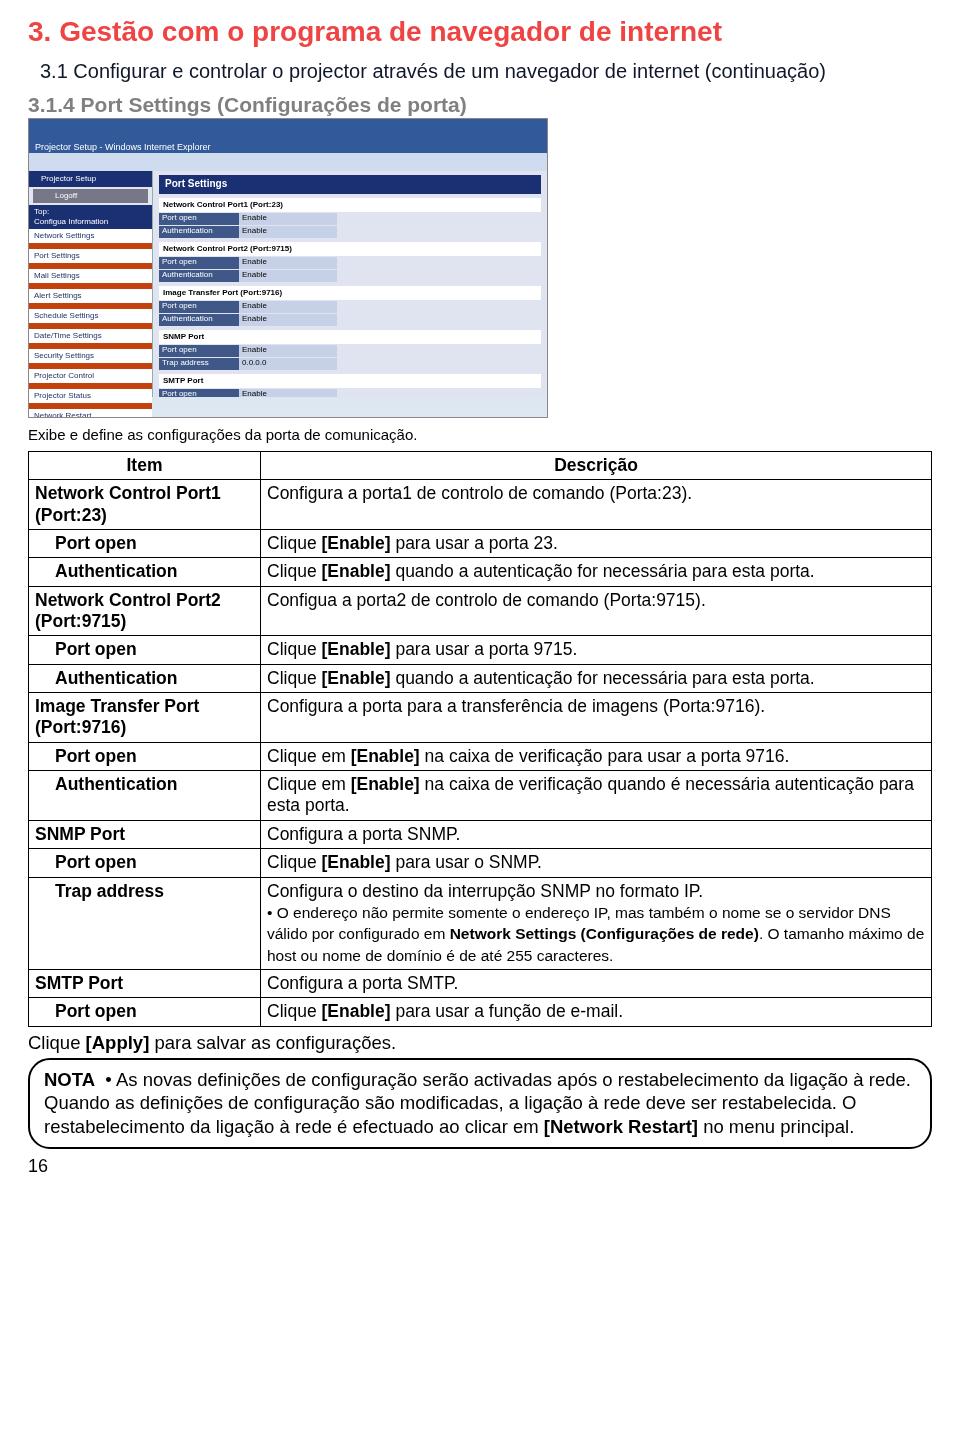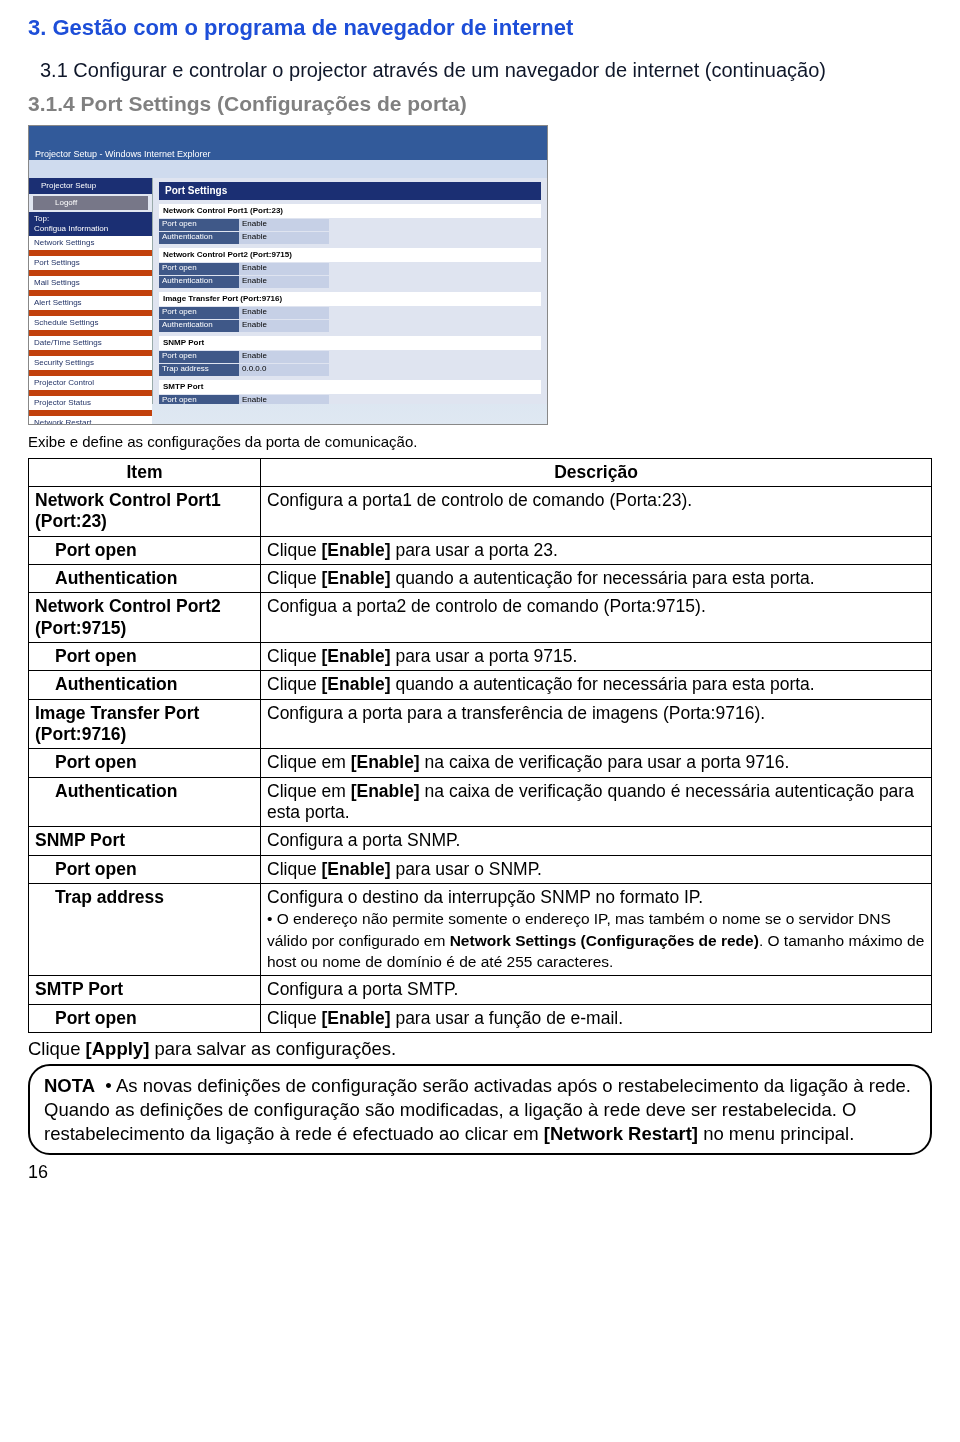--- a/index.html
+++ b/index.html
@@ -7,36 +7,35 @@
     width: 960px;
     height: 1442px;
     font-family: Arial, Helvetica, sans-serif;
     background: #fff;
     color: #000;
     font-size: 17px;
     line-height: 1.25;
     padding: 14px 28px 0 28px;
   }
   .chapter-title {
-    color: #1d4ed8;
-    font-weight: bold;
-    font-size: 22px;
-    margin-bottom: 16px;
+    color: #ef4444;
+    font-weight: bold;
+    font-size: 28px;
+    margin-bottom: 10px;
   }
   .section-sub {
     color: #0f172a;
     font-size: 20px;
     margin-bottom: 8px;
     margin-left: 12px;
   }
   .section-heading {
     color: #808080;
     font-weight: bold;
     font-size: 21px;
-    margin-bottom: 8px;
   }
   .screenshot {
     width: 520px;
     height: 300px;
     background: linear-gradient(#bcd1e7, #dfe8f2);
     border: 1px solid #888;
     position: relative;
     margin-bottom: 8px;
     font-size: 8px;
     color: #000;
@@ -63,21 +62,21 @@
   }
   .side-img { height:42px; background:#c5cbe0; }
   .side-logoff { background:#778; color:#fff; padding:2px 22px; margin:2px 4px; }
   .side-block { background:#1b2f73; color:#fff; padding:2px 5px; font-size:8px; }
   .side-link { background:#fff; padding:2px 5px; border-bottom:6px solid #c2410c; font-size:8px; color:#223366;}
   .shot-main { flex:1; background:#dfe4f0; padding:4px 6px; overflow:hidden;}
   .pm-title { background:#1b2f73; color:#fff; padding:3px 6px; font-size:10px; font-weight:bold;}
   .pm-group-label { background:#fff; padding:2px 4px; margin-top:4px; font-size:8px; font-weight:bold; }
   .pm-row { display:flex; height:12px; margin-top:1px;}
   .pm-row .lab { width:80px; background:#3f5888; color:#fff; padding:0 3px;}
-  .pm-row .val { width:90px; background:#c6d0e6; padding:0 3px;}
+  .pm-row .val { width:98px; background:#c6d0e6; padding:0 3px;}
   .intro {
     font-size: 15px;
     margin-bottom: 6px;
   }
   table.desc {
     width: 100%;
     border-collapse: collapse;
     margin-bottom: 4px;
   }
   table.desc th, table.desc td {

